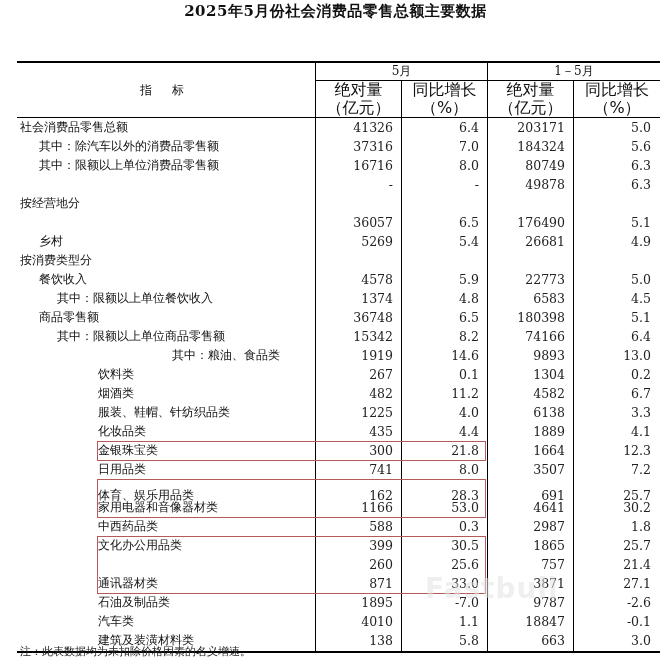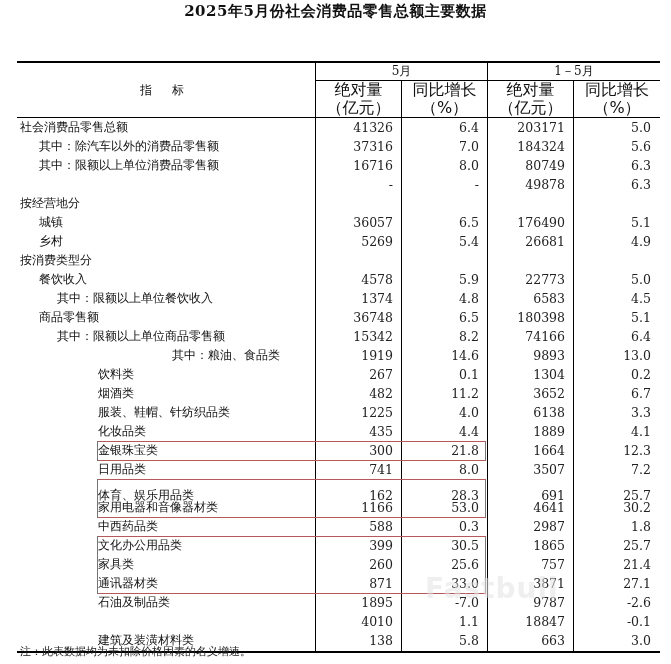--- a/index.html
+++ b/index.html
@@ -99,21 +99,20 @@
         <span class="num c4">6.3</span>
       </div>
       <div class="row" style="top: 76px;">
         <span class="lab" style="padding-left: 3px;">按经营地分</span>
         <span class="num c1"></span>
         <span class="num c2"></span>
         <span class="num c3"></span>
         <span class="num c4"></span>
       </div>
       <div class="row" style="top: 95px;">
-        <span class="lab" style="padding-left: 22px;">城镇</span>
         <span class="num c1">36057</span>
         <span class="num c2">6.5</span>
         <span class="num c3">176490</span>
         <span class="num c4">5.1</span>
       </div>
       <div class="row" style="top: 114px;">
         <span class="lab" style="padding-left: 22px;">乡村</span>
         <span class="num c1">5269</span>
         <span class="num c2">5.4</span>
         <span class="num c3">26681</span>
@@ -165,21 +164,21 @@
         <span class="lab" style="padding-left: 81px;">饮料类</span>
         <span class="num c1">267</span>
         <span class="num c2">0.1</span>
         <span class="num c3">1304</span>
         <span class="num c4">0.2</span>
       </div>
       <div class="row" style="top: 266px;">
         <span class="lab" style="padding-left: 81px;">烟酒类</span>
         <span class="num c1">482</span>
         <span class="num c2">11.2</span>
-        <span class="num c3">3652</span>
+        <span class="num c3">4582</span>
         <span class="num c4">6.7</span>
       </div>
       <div class="row" style="top: 285px;">
         <span class="lab" style="padding-left: 81px;">服装、鞋帽、针纺织品类</span>
         <span class="num c1">1225</span>
         <span class="num c2">4.0</span>
         <span class="num c3">6138</span>
         <span class="num c4">3.3</span>
       </div>
       <div class="row" style="top: 304px;">
@@ -225,41 +224,41 @@
         <span class="num c4">1.8</span>
       </div>
       <div class="row" style="top: 418px;">
         <span class="lab" style="padding-left: 81px;">文化办公用品类</span>
         <span class="num c1">399</span>
         <span class="num c2">30.5</span>
         <span class="num c3">1865</span>
         <span class="num c4">25.7</span>
       </div>
       <div class="row" style="top: 437px;">
-        <span class="lab" style="padding-left: 81px;">家具类</span>
         <span class="num c1">260</span>
         <span class="num c2">25.6</span>
         <span class="num c3">757</span>
         <span class="num c4">21.4</span>
       </div>
       <div class="row" style="top: 456px;">
         <span class="lab" style="padding-left: 81px;">通讯器材类</span>
         <span class="num c1">871</span>
         <span class="num c2">33.0</span>
         <span class="num c3">3871</span>
         <span class="num c4">27.1</span>
       </div>
       <div class="row" style="top: 475px;">
         <span class="lab" style="padding-left: 81px;">石油及制品类</span>
         <span class="num c1">1895</span>
         <span class="num c2">-7.0</span>
         <span class="num c3">9787</span>
         <span class="num c4">-2.6</span>
       </div>
       <div class="row" style="top: 494px;">
+        <span class="lab" style="padding-left: 81px;">汽车类</span>
         <span class="num c1">4010</span>
         <span class="num c2">1.1</span>
         <span class="num c3">18847</span>
         <span class="num c4">-0.1</span>
       </div>
       <div class="row" style="top: 513px;">
         <span class="lab" style="padding-left: 81px;">建筑及装潢材料类</span>
         <span class="num c1">138</span>
         <span class="num c2">5.8</span>
         <span class="num c3">663</span>

